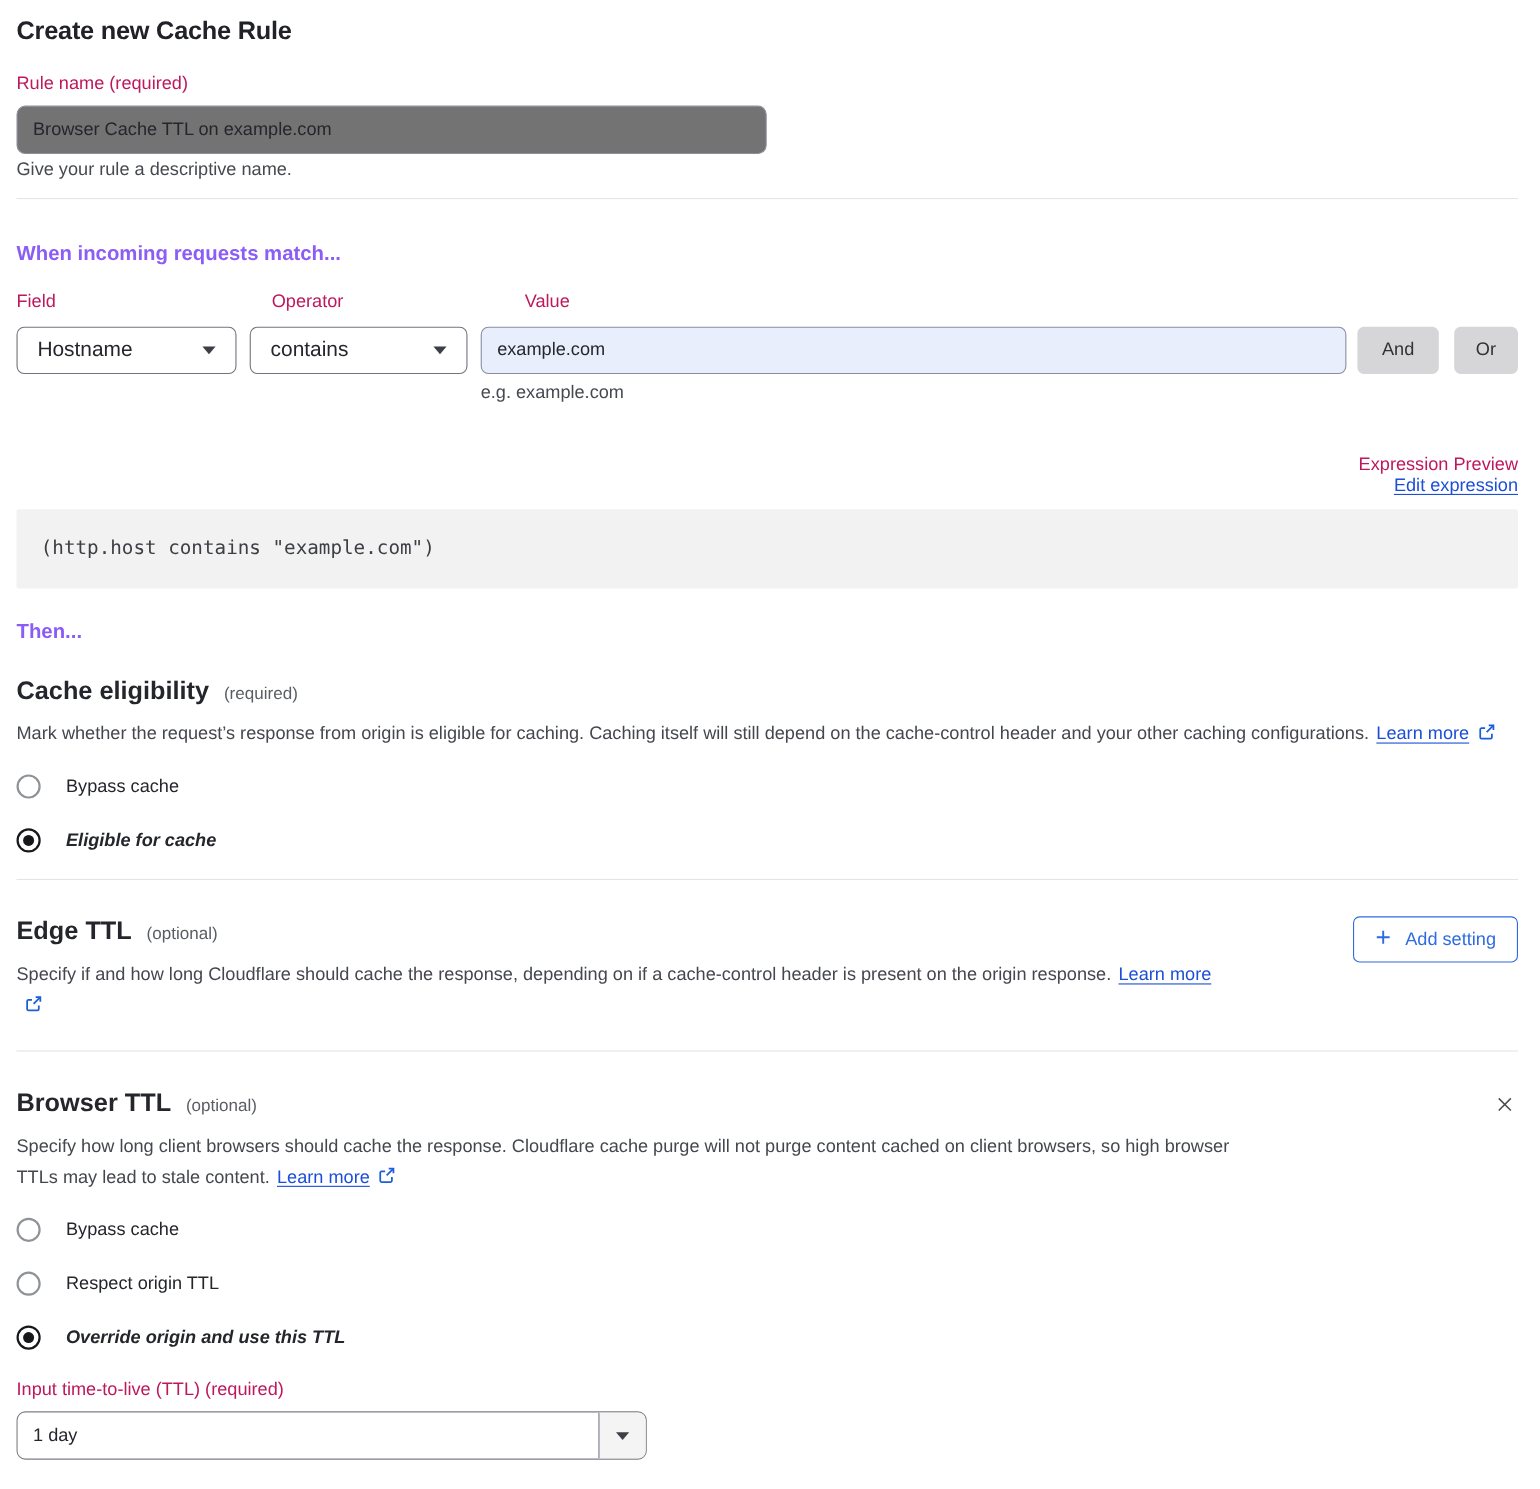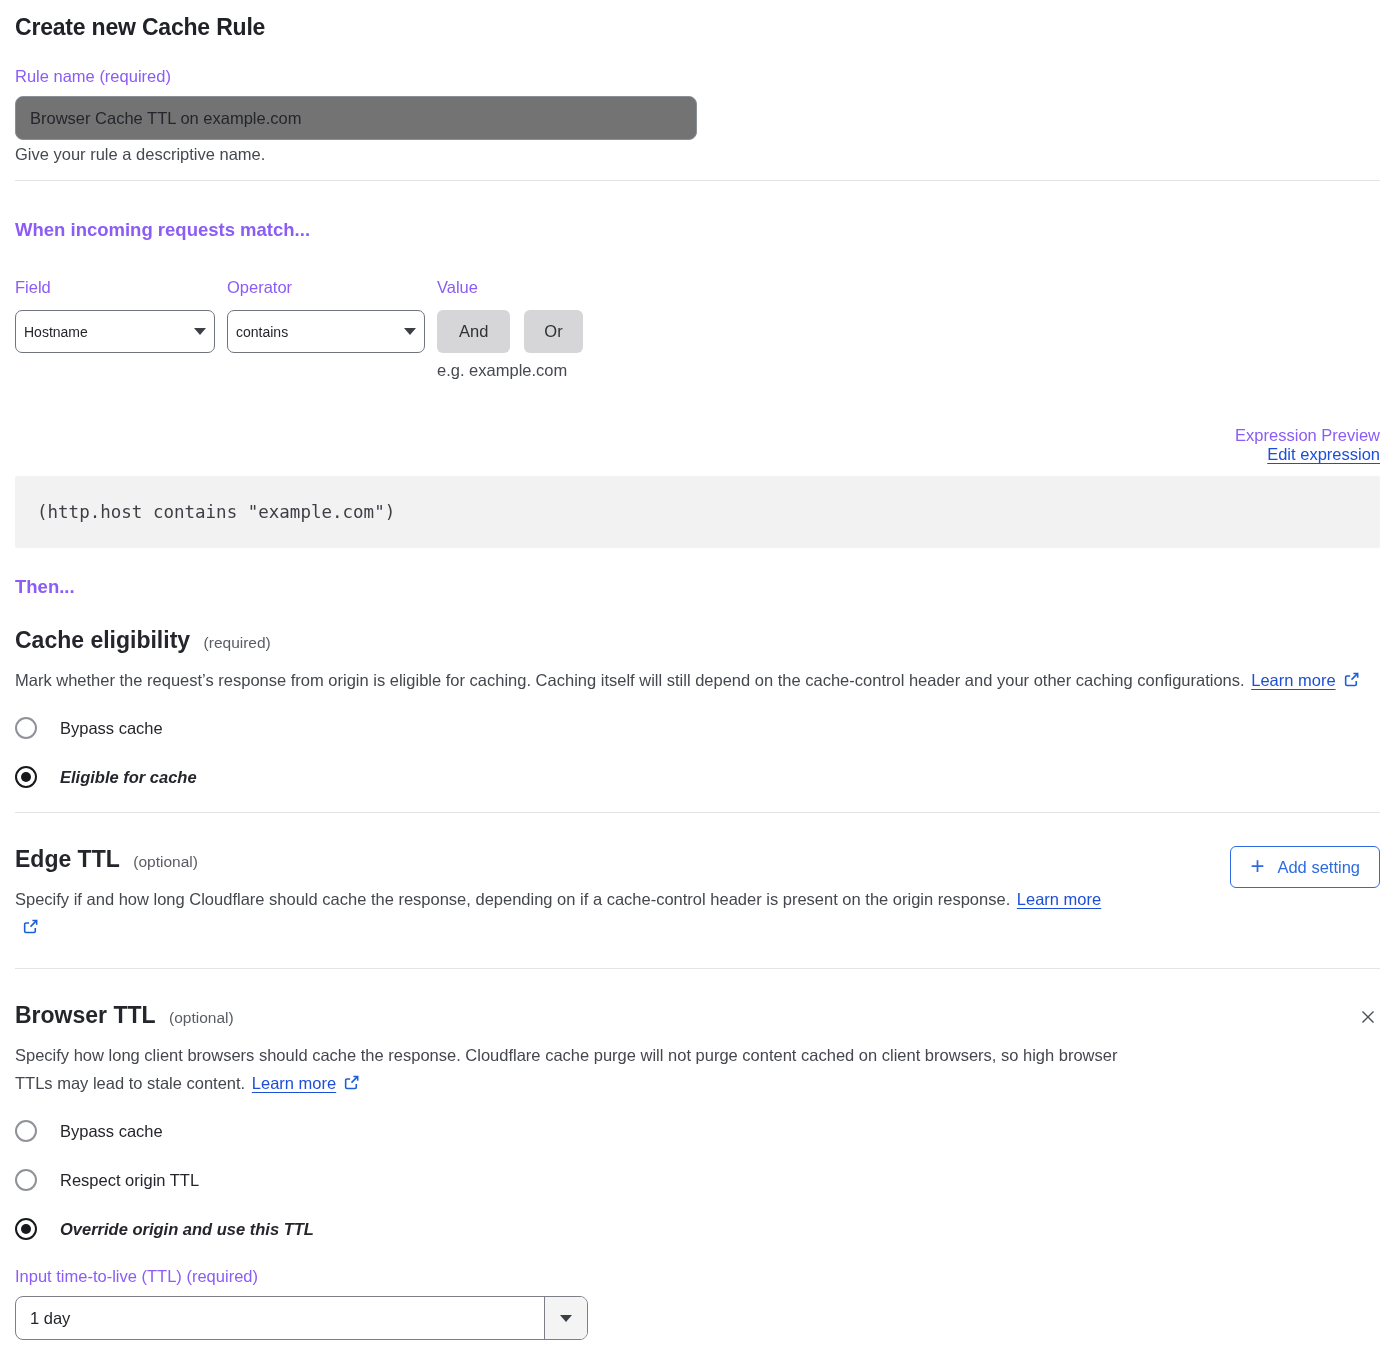--- a/index.html
+++ b/index.html
@@ -8,48 +8,48 @@
     width:1400px; height:1354px; overflow:hidden;
     font-family:"Liberation Sans", sans-serif;
     color:#24262b;
   }
   .page { padding:14px 20px 17px 15px; }
 
   h1 { font-size:23px; font-weight:700; color:#202227; letter-spacing:-0.2px; }
   h2 { font-size:18.5px; font-weight:700; color:#8b5cf6; }
   h3 { font-size:23px; font-weight:700; color:#24262b; display:inline; }
 
-  .field-label { font-size:16.5px; color:#8b5cf6; }
+  .field-label { font-size:16.5px; color:#be185d; }
   .rule-label { margin-top:26px; }
 
   .text-input {
     height:44px; border:1px solid #8a8f98; border-radius:8px;
     font-size:16.5px; color:#24262b; padding:0 14px;
     font-family:inherit; background:#737373; outline:none;
   }
   .rule-name { display:block; width:682px; margin-top:10px; }
 
   .helper { font-size:16.5px; color:#46494f; margin-top:5px; }
 
   .divider { border:none; border-top:1px solid #e4e4e6; }
   .div-1 { margin-top:16px; }
   .div-2 { margin-top:24px; }
   .div-3 { margin-top:27px; }
 
   .match-heading { margin-top:38px; }
 
-  .labels-row { display:flex; margin-top:37px; }
+  .labels-row { display:flex; margin-top:24px;gap:20px; }
   .labels-row .col-field { width:200px; margin-right:12px; }
   .labels-row .col-op { width:198px; margin-right:12px; }
 
   .controls-row { display:flex; margin-top:13px; height:43px; }
   .select {
     border:1px solid #70747c; border-radius:7px; background:#fff;
     display:flex; align-items:center; justify-content:space-between;
-    padding:0 8px; font-size:14px; color:#24262b; cursor:pointer;
+    padding:0 18px; font-size:19px; color:#24262b; cursor:pointer;
   }
   .select.col-field { width:200px; margin-right:12px; }
   .select.col-op { width:198px; margin-right:12px; }
   .caret {
     width:0; height:0;
     border-left:6px solid transparent; border-right:6px solid transparent;
     border-top:7px solid #3c3f45;
   }
   .value-input {
     flex:1; height:43px; margin-right:10px;
@@ -151,20 +151,21 @@
 
   <div class="controls-row">
     <div class="select col-field">
       <span>Hostname</span>
       <span class="caret"></span>
     </div>
     <div class="select col-op">
       <span>contains</span>
       <span class="caret"></span>
     </div>
+    <input class="text-input value-input" value="example.com" style="">
     <button class="gray-btn">And</button>
     <button class="gray-btn or">Or</button>
   </div>
 
   <div class="helper value-helper">e.g. example.com</div>
 
   <div class="expr-row">
     <div class="field-label">Expression Preview</div>
     <a class="link">Edit expression</a>
   </div>

